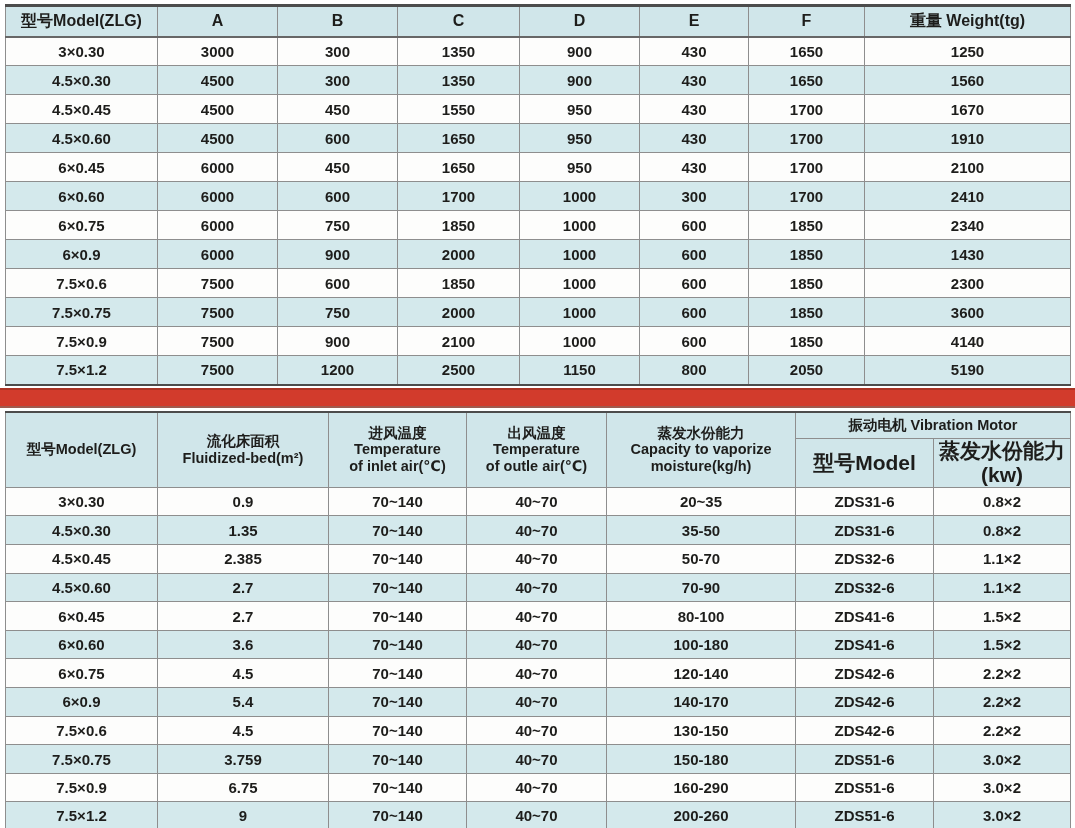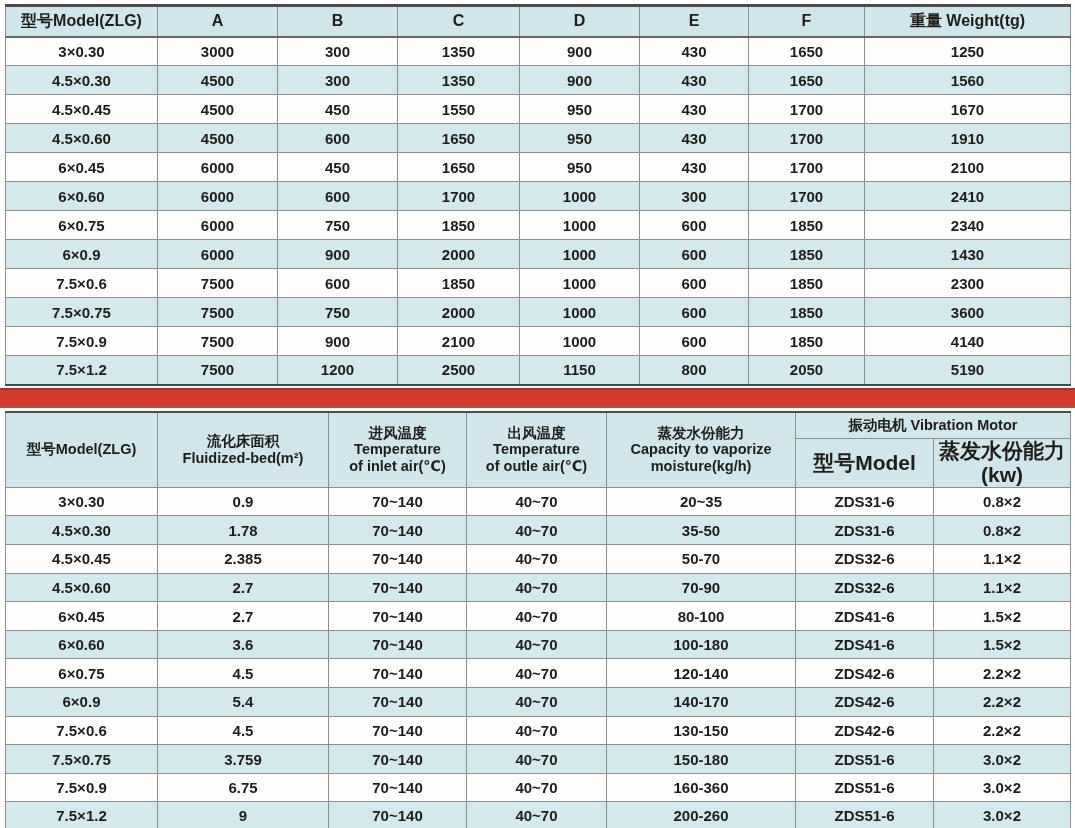--- a/index.html
+++ b/index.html
@@ -246,21 +246,21 @@
           <td>3×0.30</td>
           <td>0.9</td>
           <td>70~140</td>
           <td>40~70</td>
           <td>20~35</td>
           <td>ZDS31-6</td>
           <td>0.8×2</td>
         </tr>
         <tr class="stripe">
           <td>4.5×0.30</td>
-          <td>1.78</td>
+          <td>1.35</td>
           <td>70~140</td>
           <td>40~70</td>
           <td>35-50</td>
           <td>ZDS31-6</td>
           <td>0.8×2</td>
         </tr>
         <tr>
           <td>4.5×0.45</td>
           <td>2.385</td>
           <td>70~140</td>
@@ -330,21 +330,21 @@
           <td>40~70</td>
           <td>150-180</td>
           <td>ZDS51-6</td>
           <td>3.0×2</td>
         </tr>
         <tr>
           <td>7.5×0.9</td>
           <td>6.75</td>
           <td>70~140</td>
           <td>40~70</td>
-          <td>160-360</td>
+          <td>160-290</td>
           <td>ZDS51-6</td>
           <td>3.0×2</td>
         </tr>
         <tr class="stripe">
           <td>7.5×1.2</td>
           <td>9</td>
           <td>70~140</td>
           <td>40~70</td>
           <td>200-260</td>
           <td>ZDS51-6</td>

